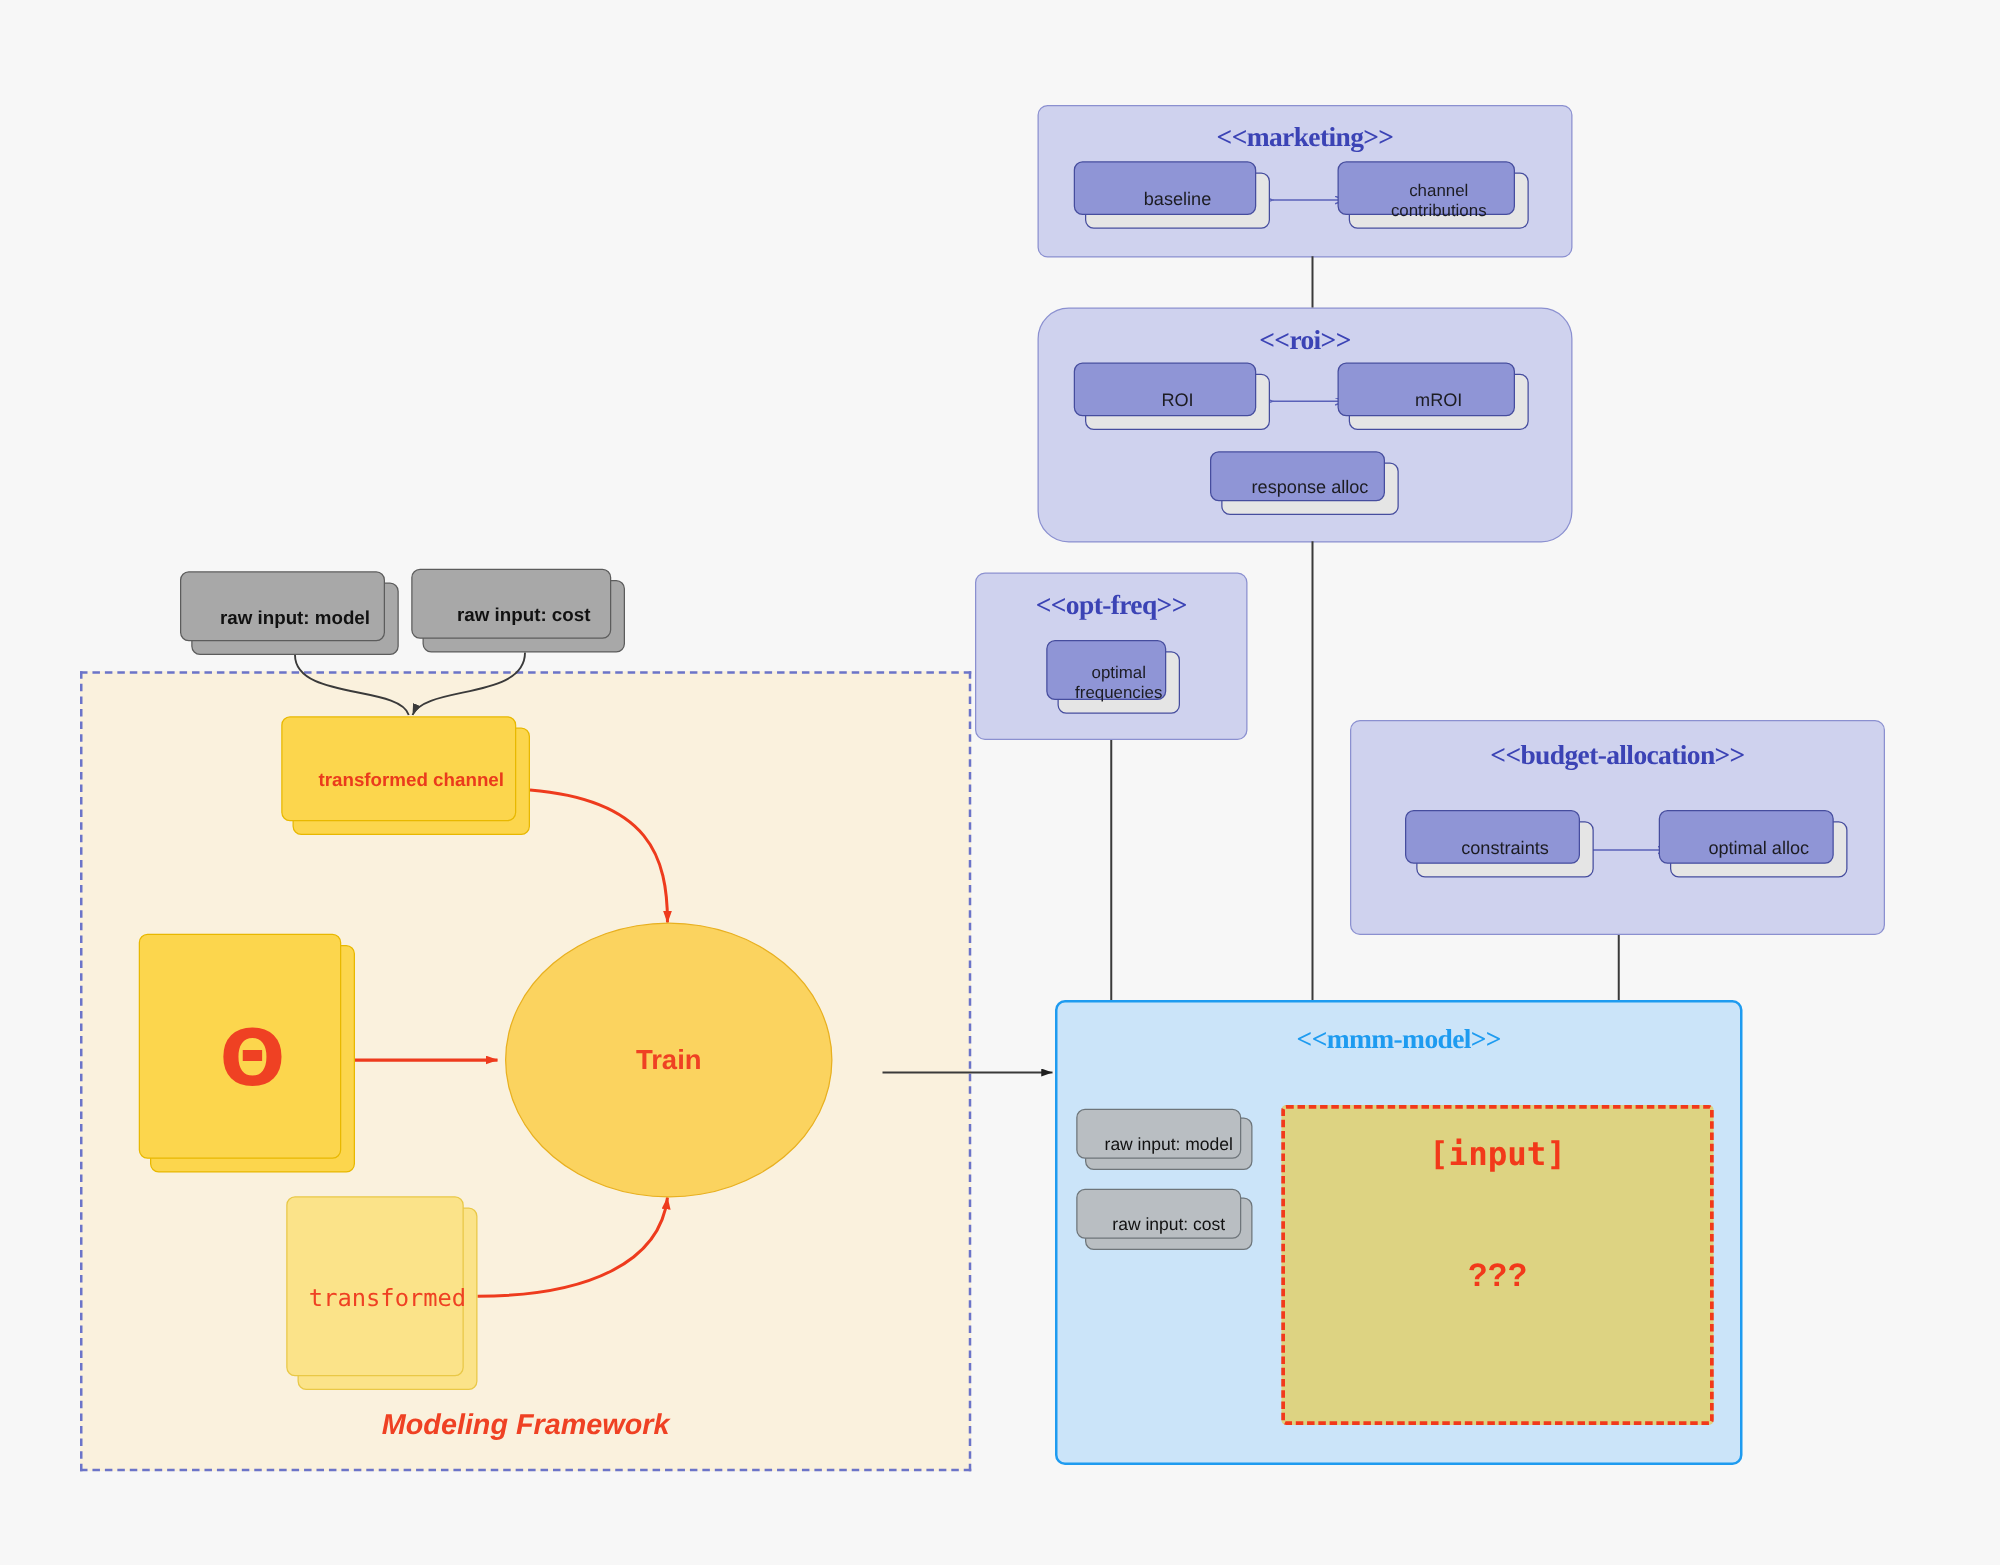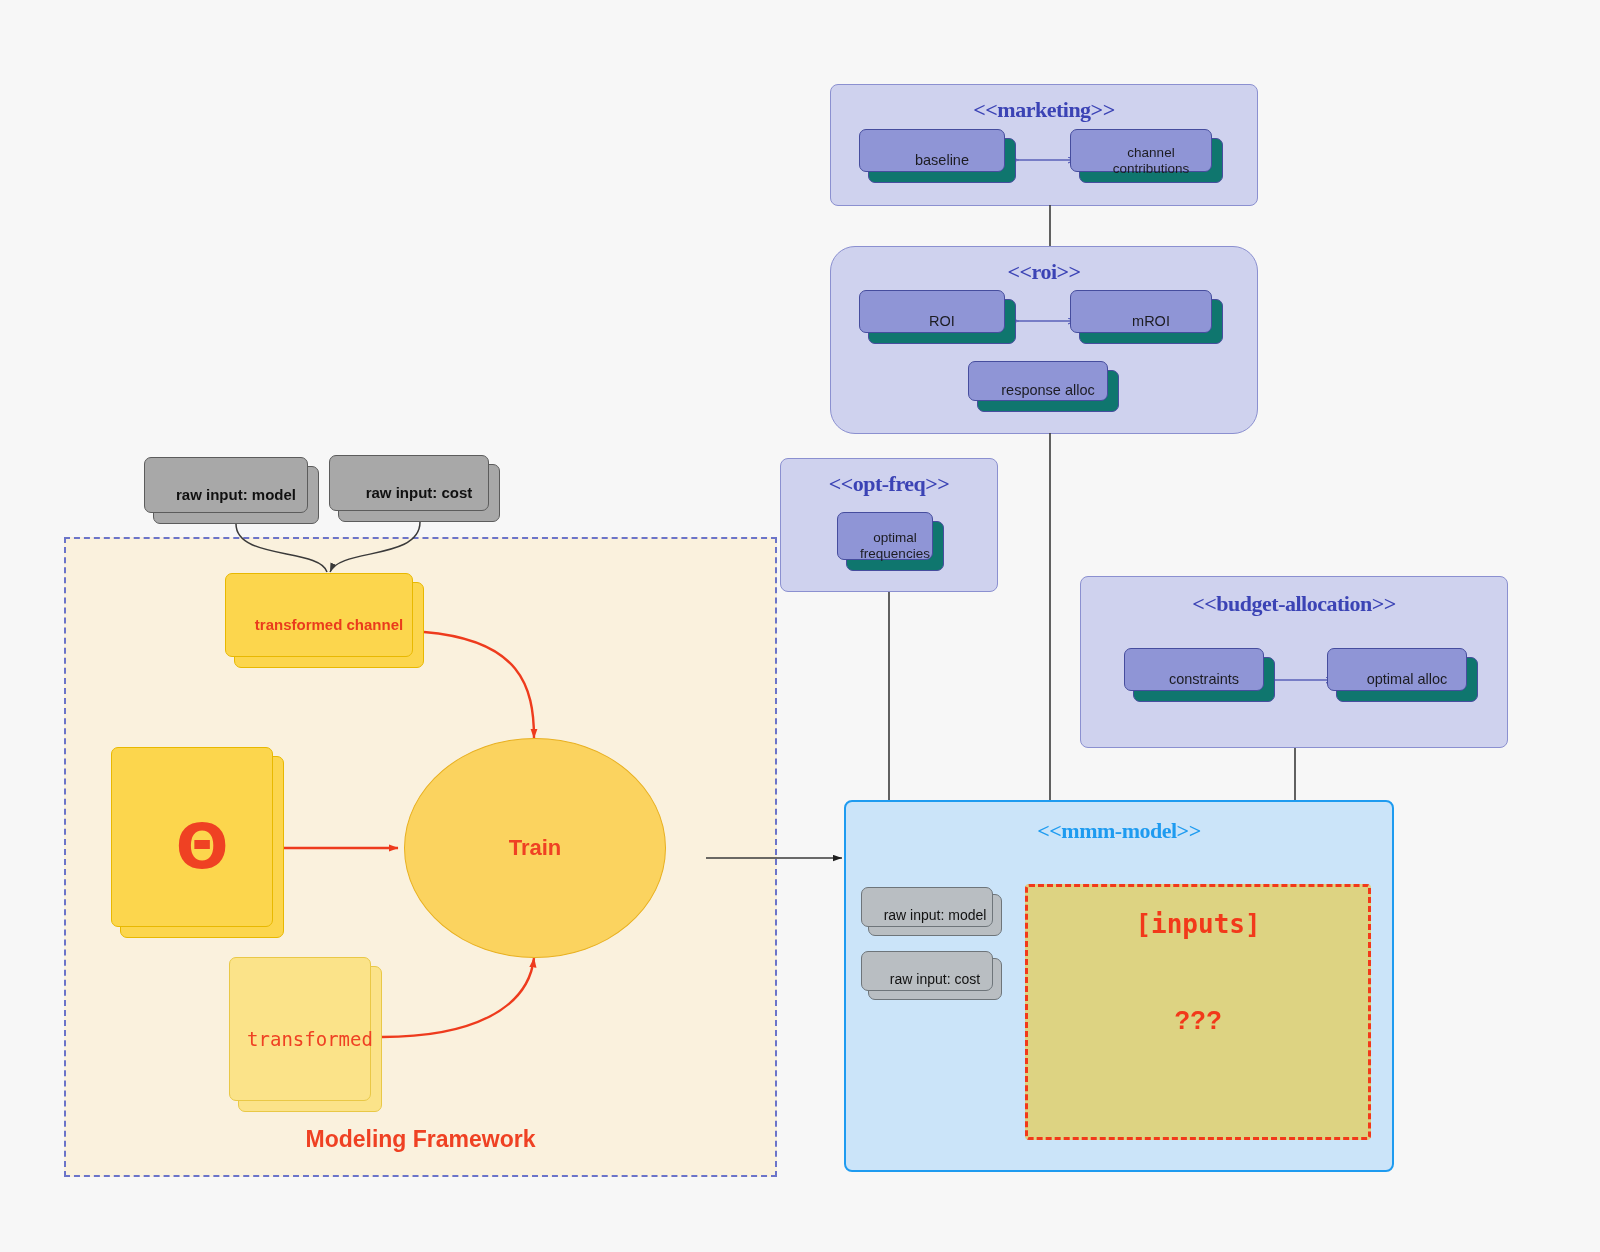--- a/index.html
+++ b/index.html
@@ -47,21 +47,21 @@
     height: 100%;
     box-sizing: border-box;
     border-radius: 7px;
     border-width: 1.6px;
     border-style: solid;
     z-index: -1;
   }
   .node .lbl { position: relative; z-index: 2; padding: 0 8px; line-height: 1.18; }
 
   
-  .n-purple { background: #0f766e; border-color: #464d9e; color: #1c1c22; font-size: 14.5px; }
+  .n-purple { background: #e5e5e5; border-color: #464d9e; color: #1c1c22; font-size: 14.5px; }
   .n-purple .shadowcard { background: #8f95d6; border-color: #464d9e; }
 
   
   .n-grey { background: #a8a8a8; border-color: #5c5c5c; color: #111; font-size: 15px; font-weight: bold; }
   .n-grey .shadowcard { background: #a8a8a8; border-color: #5c5c5c; }
 
   
   .n-grey-sm { background: #b9bec2; border-color: #6e757a; color: #111; font-size: 14px; font-weight: normal; }
   .n-grey-sm .shadowcard { background: #b9bec2; border-color: #6e757a; }
 
@@ -217,21 +217,21 @@
 
     <line x1="284" y1="848" x2="398" y2="848" stroke="#ee3b1d" stroke-width="2.6" marker-end="url(#arrHeadRed)"></line>
 
     <path d="M382,1037 C470,1037 528,1010 534,958" fill="none" stroke="#ee3b1d" stroke-width="2.4" marker-end="url(#arrHeadRed)"></path>
 
     <line x1="1018" y1="160" x2="1076" y2="160" stroke="#5a61b8" stroke-width="1.3" marker-end="url(#arrHeadPurpleR)" marker-start="url(#arrHeadPurpleL)"></line>
     <line x1="1018" y1="321" x2="1076" y2="321" stroke="#5a61b8" stroke-width="1.3" marker-end="url(#arrHeadPurpleR)" marker-start="url(#arrHeadPurpleL)"></line>
     <line x1="1274" y1="680" x2="1334" y2="680" stroke="#5a61b8" stroke-width="1.3" marker-end="url(#arrHeadPurpleR)" marker-start="url(#arrHeadPurpleL)"></line>
   </svg>
 
-  <div class="framework" style="left:64px; top:537px; width:713px; height:640px;">
+  <div class="framework" style="left:64px; top:537px; width:713px; height:640px;font-style:italic;">
     <div class="framework-label" style="bottom:22px;">Modeling Framework</div>
   </div>
 
   <div class="node n-grey" style="left:153px; top:466px; width:166px; height:58px;">
     <div class="shadowcard"></div>
     <span class="lbl">raw input: model</span>
   </div>
 
   <div class="node n-grey" style="left:338px; top:464px; width:162px; height:58px;">
     <div class="shadowcard"></div>
@@ -312,17 +312,17 @@
   <div class="node n-grey-sm" style="left:868px; top:894px; width:134px; height:42px;">
     <div class="shadowcard" style="left:-8px; top:-8px;"></div>
     <span class="lbl">raw input: model</span>
   </div>
   <div class="node n-grey-sm" style="left:868px; top:958px; width:134px; height:42px;">
     <div class="shadowcard" style="left:-8px; top:-8px;"></div>
     <span class="lbl">raw input: cost</span>
   </div>
 
   <div class="model-box" style="left:1025px; top:884px; width:346px; height:256px;">
-    <div class="mb-title">[inputs]</div>
+    <div class="mb-title">[input]</div>
     <div class="mb-q">???</div>
   </div>
 
 </div>
 
 </body></html>

